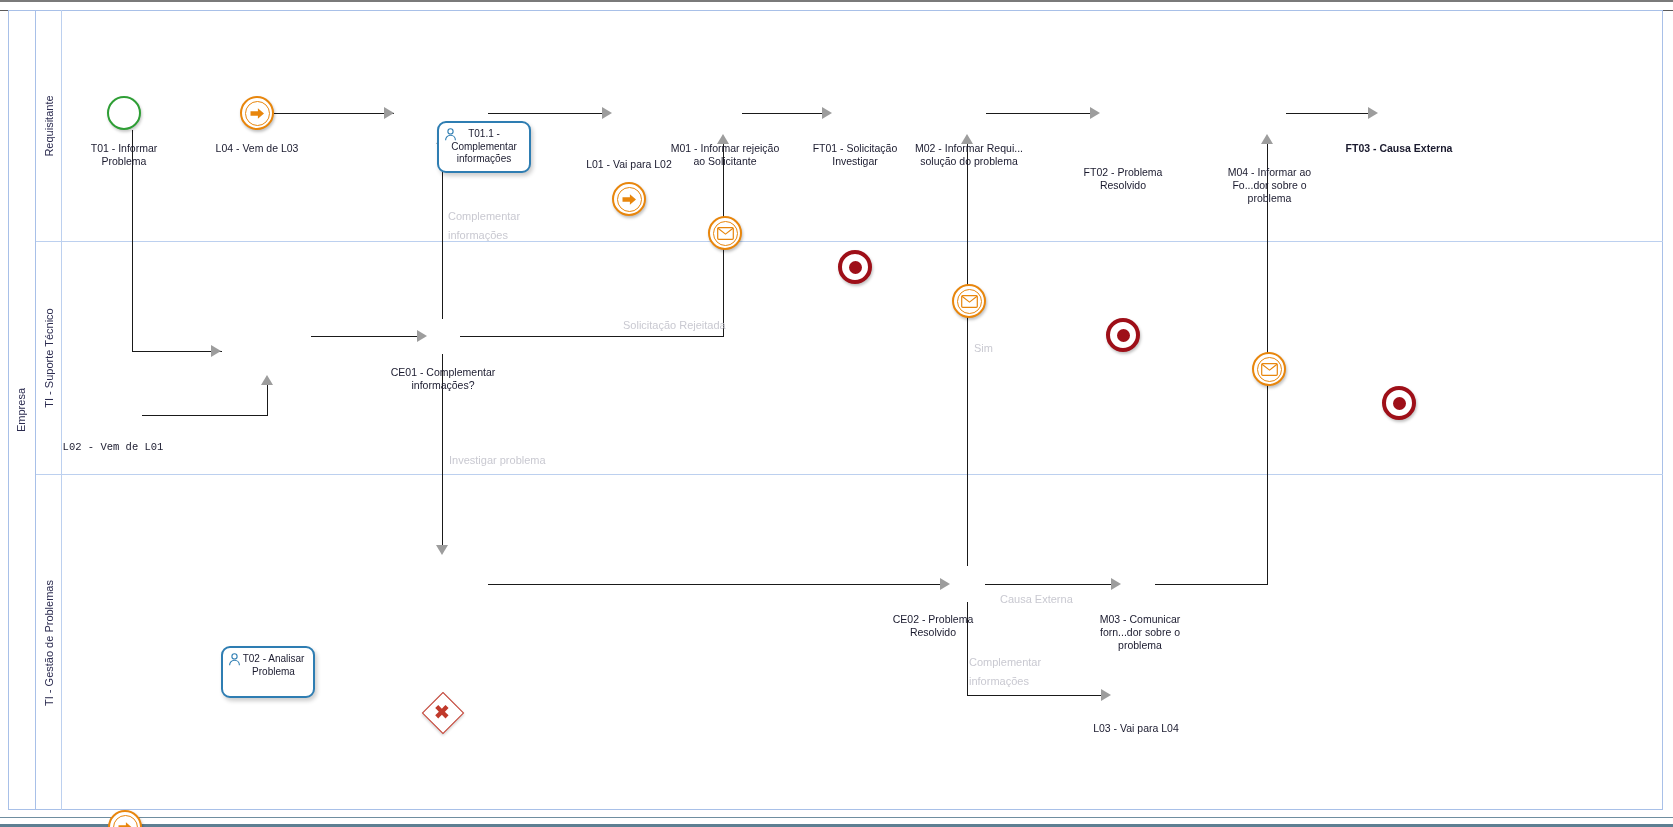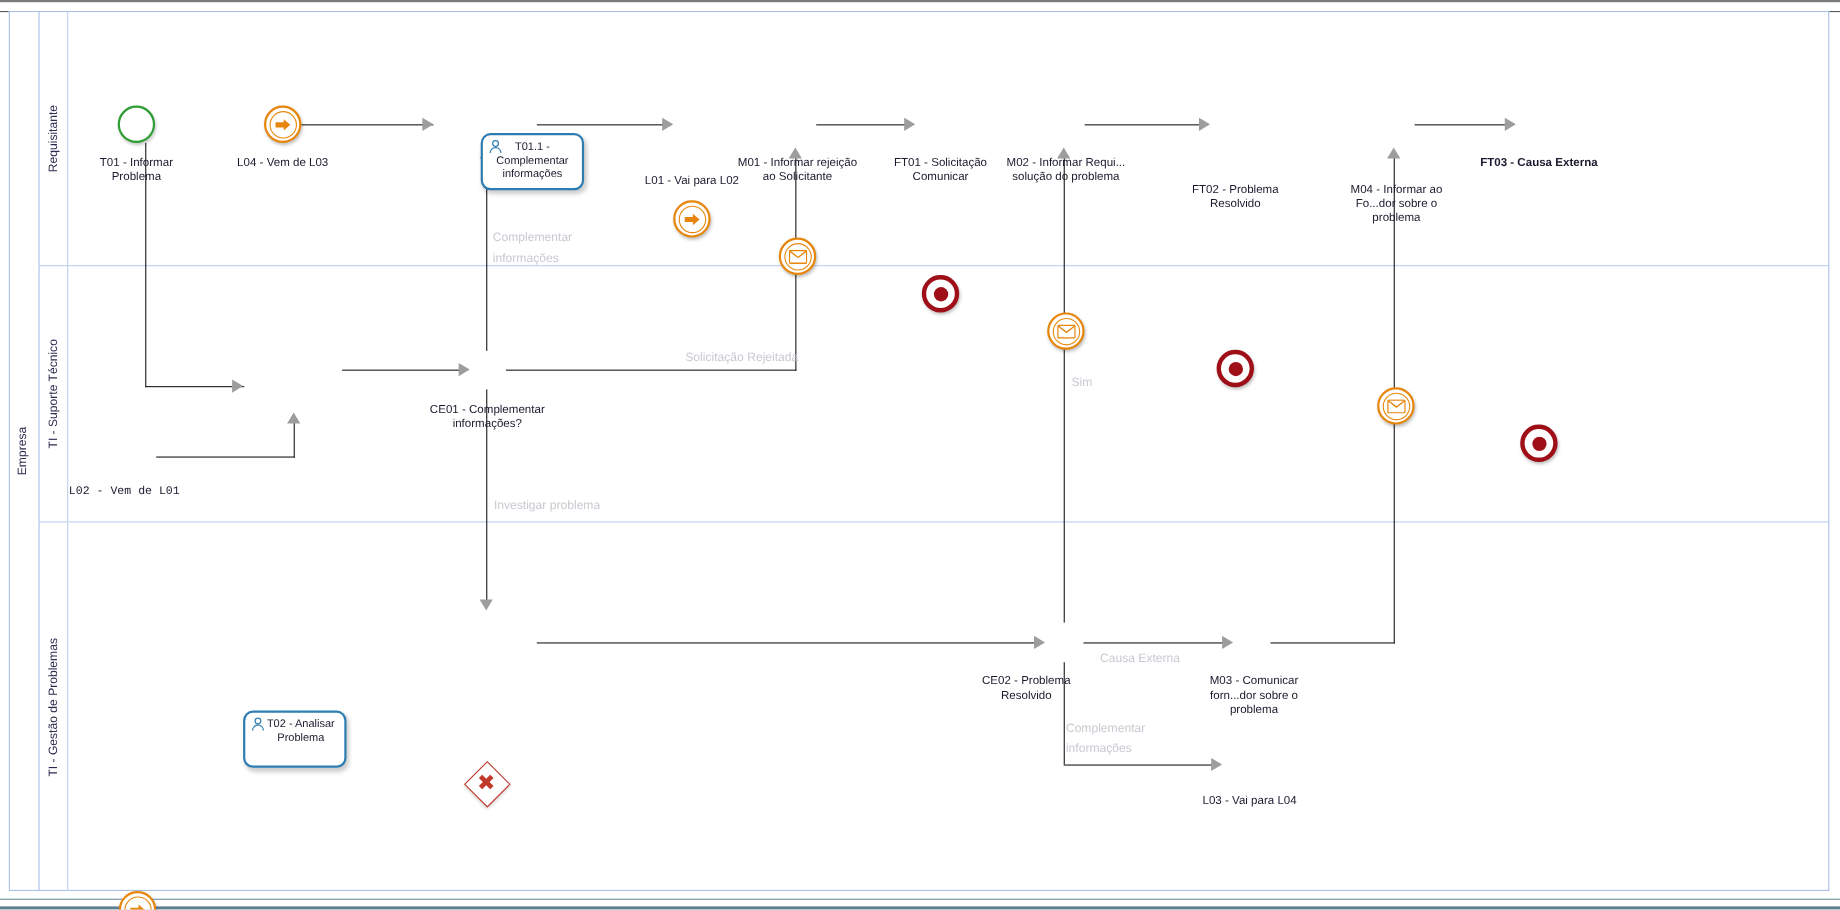--- a/index.html
+++ b/index.html
@@ -220,21 +220,21 @@
           <rect x="0.7" y="0.7" width="15.6" height="11.6" rx="1" fill="#fff" stroke="#E8860C" stroke-width="1.2"></rect>
           <path d="M1 1.3l7.5 5.8L16 1.3" fill="none" stroke="#E8860C" stroke-width="1.2"></path>
         </svg>
     </span>
   </div>
   <div class="lbl" style="left:663px;top:142px;width:124px;">M01 - Informar rejeição
 ao Solicitante</div>
 
   <div class="node ev-end" style="left:838px;top:96px;"></div>
   <div class="lbl" style="left:793px;top:142px;width:124px;">FT01 - Solicitação
-Comunicar</div>
+Investigar</div>
 
   <div class="node ev-msg" style="left:952px;top:96px;">
     <span class="gl">
       <svg width="17" height="13" viewBox="0 0 17 13">
           <rect x="0.7" y="0.7" width="15.6" height="11.6" rx="1" fill="#fff" stroke="#E8860C" stroke-width="1.2"></rect>
           <path d="M1 1.3l7.5 5.8L16 1.3" fill="none" stroke="#E8860C" stroke-width="1.2"></path>
         </svg>
     </span>
   </div>
   <div class="lbl" style="left:903px;top:142px;width:132px;">M02 - Informar Requi...

